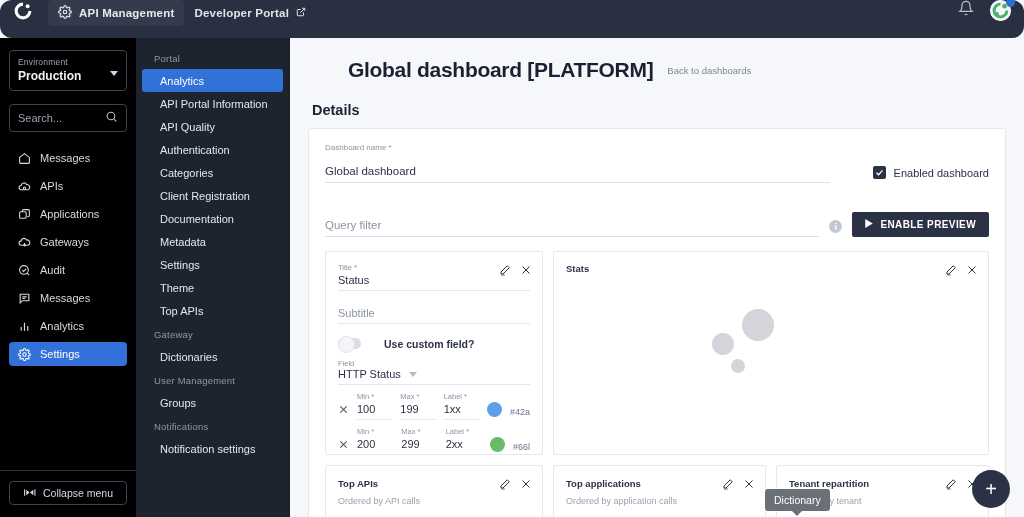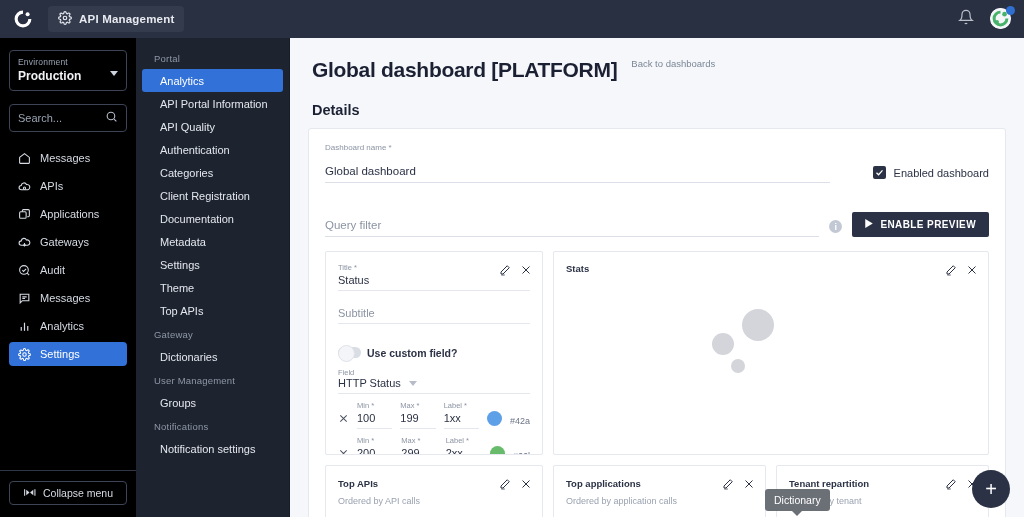--- a/index.html
+++ b/index.html
@@ -6,22 +6,22 @@
   html, body {
     width: 1024px; height: 517px;
     font-family: "Liberation Sans", sans-serif;
     background: #f6f7fb;
     overflow: hidden;
   }
   .app { position: relative; width: 1024px; height: 517px; display: flex; flex-direction: column; }
 
   
   .topbar {
-    height: 38px; background: #293042; display: flex; align-items: center;
-    padding: 0 12px; flex: 0 0 38px; position: relative; z-index: 30;
+    height: 38px; background: #293042; display: flex; align-items: flex-start;
+    padding: 0 12px; flex: 0 0 38px; position: relative; z-index: 30; border-radius: 12px;
   }
   .brand-logo { width: 22px; height: 22px; margin-right: 14px; display: flex; align-items: center; justify-content: center; }
   .topbar-item {
     display: flex; align-items: center; gap: 7px; height: 26px; padding: 0 10px;
     border-radius: 4px; color: #e8eaf0; font-size: 11.5px; font-weight: bold;
     letter-spacing: .2px; white-space: nowrap;
   }
   .topbar-item.active { background: #333b4d; }
   .topbar-item.plain { color: #e0e3ea; font-weight: bold; }
   .topbar-spacer { flex: 1; }
@@ -88,21 +88,21 @@
   }
   .subnav-group { font-size: 9.5px; color: #8e96a6; padding: 7px 0 5px 18px; letter-spacing: .2px; }
   .subnav-item {
     font-size: 11px; color: #e3e7ee; height: 23px; display: flex; align-items: center;
     padding-left: 18px; margin: 0 6px 0 6px; border-radius: 3px;
   }
   .subnav-item.active { background: #3171d8; color: #fff; }
 
   
   .main { flex: 1; background: #f6f7fb; overflow: hidden; position: relative; padding: 0 18px; }
-  .page-head { display: flex; align-items: flex-start; gap: 14px; padding: 20px 0 0 4px; }
+  .page-head { display: flex; align-items: center; gap: 14px; padding: 20px 0 0 4px; margin-left: 36px; }
   .page-title { font-size: 21px; color: #1b2133; font-weight: bold; letter-spacing: -.3px; }
   .back-link { font-size: 9.5px; color: #7a8796; }
   .section-title { font-size: 14.5px; font-weight: bold; color: #1b2133; padding: 20px 0 10px 4px; }
 
   .card {
     background: #fff; border: 1px solid #e6e8ef; border-radius: 3px;
     padding: 14px 16px 2px 16px; position: relative;
   }
   .field-row { display: flex; align-items: flex-end; gap: 16px; }
   .field { flex: 1; }
@@ -141,21 +141,21 @@
   .w-stats { flex: 1; height: 204px; }
   .widget-actions {
     position: absolute; top: 10px; right: 10px; display: flex; align-items: center; gap: 9px;
   }
   .w-title { font-size: 9.5px; font-weight: bold; color: #2b3245; }
   .w-sub { font-size: 9px; color: #9aa2b0; margin-top: 7px; }
   .status-body { padding: 11px 12px 0 12px; }
   .mini-label { font-size: 7.5px; color: #8b93a3; }
   .mini-value { font-size: 11px; color: #2b3245; padding: 2px 0 4px 0; border-bottom: 1px solid #e4e7ee; }
   .mini-placeholder { font-size: 11px; color: #8b93a3; padding: 2px 0 4px 0; border-bottom: 1px solid #e4e7ee; }
-  .toggle-row { display: flex; align-items: flex-start; gap: 6px; margin-top: 23px; }
+  .toggle-row { display: flex; align-items: flex-start; gap: 23px; margin-top: 14px; }
   .toggle {
     width: 23px; height: 11px; border-radius: 6px; background: #d9dde4; position: relative;
   }
   .toggle::after {
     content: ""; position: absolute; left: 0; top: -2px; width: 15px; height: 15px;
     border-radius: 50%; background: #f4f5f8; border: 1px solid #dfe2e9;
   }
   .toggle-text { font-size: 10.5px; color: #2b3245; font-weight: bold; }
   .select-row { margin-top: 9px; }
   .select-value {
@@ -206,20 +206,30 @@
       </svg>
     </div>
     <div class="topbar-item active">
       <span>
         <svg width="14" height="14" viewBox="0 0 24 24" fill="none" stroke="#e8eaf0" stroke-width="2">
           <circle cx="12" cy="12" r="3"></circle>
           <path d="M19.4 15a1.6 1.6 0 00.3 1.8l.1.1a2 2 0 11-2.8 2.8l-.1-.1a1.6 1.6 0 00-1.8-.3 1.6 1.6 0 00-1 1.5V21a2 2 0 11-4 0v-.1a1.6 1.6 0 00-1-1.5 1.6 1.6 0 00-1.8.3l-.1.1a2 2 0 11-2.8-2.8l.1-.1a1.6 1.6 0 00.3-1.8 1.6 1.6 0 00-1.5-1H3a2 2 0 110-4h.1a1.6 1.6 0 001.5-1 1.6 1.6 0 00-.3-1.8l-.1-.1a2 2 0 112.8-2.8l.1.1a1.6 1.6 0 001.8.3H9a1.6 1.6 0 001-1.5V3a2 2 0 114 0v.1a1.6 1.6 0 001 1.5 1.6 1.6 0 001.8-.3l.1-.1a2 2 0 112.8 2.8l-.1.1a1.6 1.6 0 00-.3 1.8V9a1.6 1.6 0 001.5 1H21a2 2 0 110 4h-.1a1.6 1.6 0 00-1.5 1z"></path>
         </svg>
       </span>
       <span>API Management</span>
+    </div>
+    <div class="topbar-item plain">
+      <span>Developer Portal</span>
+      <span>
+        <svg width="10" height="10" viewBox="0 0 24 24" fill="none" stroke="#e0e3ea" stroke-width="2.4">
+          <path d="M18 13v6a2 2 0 01-2 2H5a2 2 0 01-2-2V8a2 2 0 012-2h6"></path>
+          <path d="M15 3h6v6"></path>
+            <path d="M10 14L21 3"></path>
+        </svg>
+      </span>
     </div>
     <div class="topbar-spacer"></div>
     <div class="bell">
       <svg width="16" height="16" viewBox="0 0 24 24" fill="none" stroke="#d7dae2" stroke-width="1.8">
         <path d="M18 8a6 6 0 10-12 0c0 7-3 9-3 9h18s-3-2-3-9"></path>
         <path d="M13.7 21a2 2 0 01-3.4 0"></path>
       </svg>
     </div>
     <div class="avatar-wrap">
       <div class="avatar">

